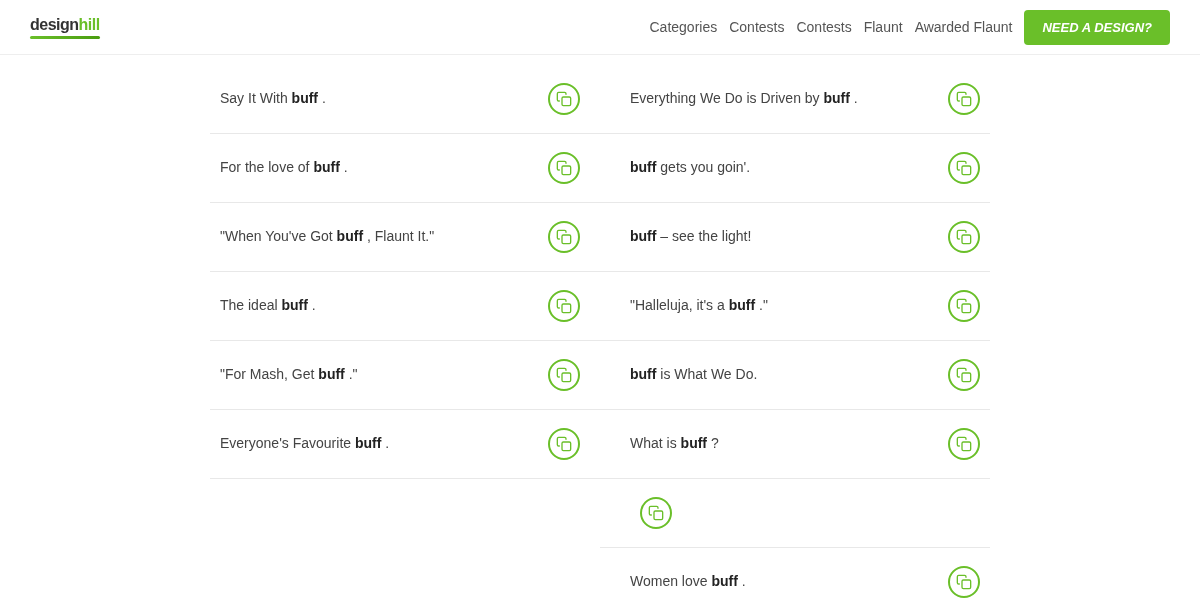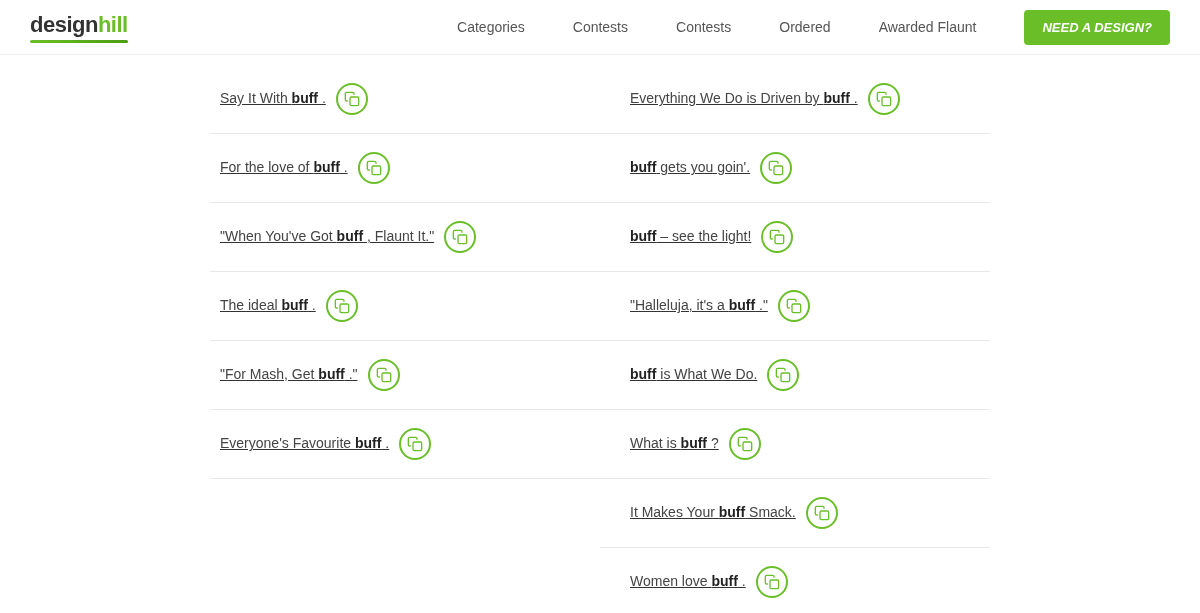--- a/index.html
+++ b/index.html
@@ -12,21 +12,21 @@
       justify-content: space-between;
       padding: 0 30px;
       height: 55px;
       border-bottom: 1px solid #eee;
       position: sticky;
       top: 0;
       background: #fff;
       z-index: 100;
     }
     .logo-text {
-      font-size: 22px;
+      font-size: 16px;
       font-weight: bold;
       color: #333;
       letter-spacing: -0.5px;
     }
     .logo-text span.design { color: #333; }
     .logo-text span.hill { color: #6abf29; }
     .logo-underline {
       display: block;
       width: 100%;
       height: 3px;
@@ -34,21 +34,21 @@
       margin-top: 2px;
       border-radius: 2px;
     }
     .logo-wrap {
       display: flex;
       flex-direction: column;
     }
     nav {
       display: flex;
       align-items: center;
-      gap: 48px;
+      gap: 12px;
     }
     nav a {
       text-decoration: none;
       color: #555;
       font-size: 14px;
     }
     .need-design-btn {
       background: #6abf29;
       color: #fff;
       border: none;
@@ -74,25 +74,24 @@
     }
 
     .col-left, .col-right {
       display: flex;
       flex-direction: column;
     }
 
     .row-item {
       display: flex;
       align-items: center;
-      justify-content: flex-start;
+      justify-content: space-between;
       padding: 18px 10px;
       border-bottom: 1px solid #e8e8e8;
       min-height: 62px;
-      text-decoration: underline;
     }
 
     .col-left .row-item {
       padding-right: 20px;
     }
     .col-right .row-item {
       padding-left: 30px;
     }
 
     .row-text {
@@ -131,21 +130,21 @@
   <div class="logo-wrap">
     <span class="logo-text">
       <span class="design">design</span><span class="hill">hill</span>
     </span>
     <span class="logo-underline"></span>
   </div>
   <nav>
     <a href="#">Categories</a>
     <a href="#">Contests</a>
     <a href="#">Contests</a>
-    <a href="#">Ordered</a>
+    <a href="#">Flaunt</a>
     <a href="#">Awarded Flaunt</a>
     <button class="need-design-btn">NEED A DESIGN?</button>
   </nav>
 </header>
 
 <main class="main">
   <div class="grid">
     <div class="col-left" id="left-col">
         <div class="row-item">
           <span class="row-text">Say It With <strong>buff</strong> .</span>
@@ -251,21 +250,20 @@
         <div class="row-item">
           <span class="row-text">What is <strong>buff</strong> ?</span>
           <div class="copy-icon">
             <svg viewBox="0 0 24 24" fill="none" stroke="currentColor" stroke-width="2" stroke-linecap="round" stroke-linejoin="round">
     <rect x="9" y="9" width="13" height="13" rx="2" ry="2"></rect>
     <path d="M5 15H4a2 2 0 0 1-2-2V4a2 2 0 0 1 2-2h9a2 2 0 0 1 2 2v1"></path>
   </svg>
           </div>
         </div>
         <div class="row-item">
-          <span class="row-text">It Makes Your <strong>buff</strong> Smack.</span>
           <div class="copy-icon">
             <svg viewBox="0 0 24 24" fill="none" stroke="currentColor" stroke-width="2" stroke-linecap="round" stroke-linejoin="round">
     <rect x="9" y="9" width="13" height="13" rx="2" ry="2"></rect>
     <path d="M5 15H4a2 2 0 0 1-2-2V4a2 2 0 0 1 2-2h9a2 2 0 0 1 2 2v1"></path>
   </svg>
           </div>
         </div>
         <div class="row-item">
           <span class="row-text">Women love <strong>buff</strong> .</span>
           <div class="copy-icon">

